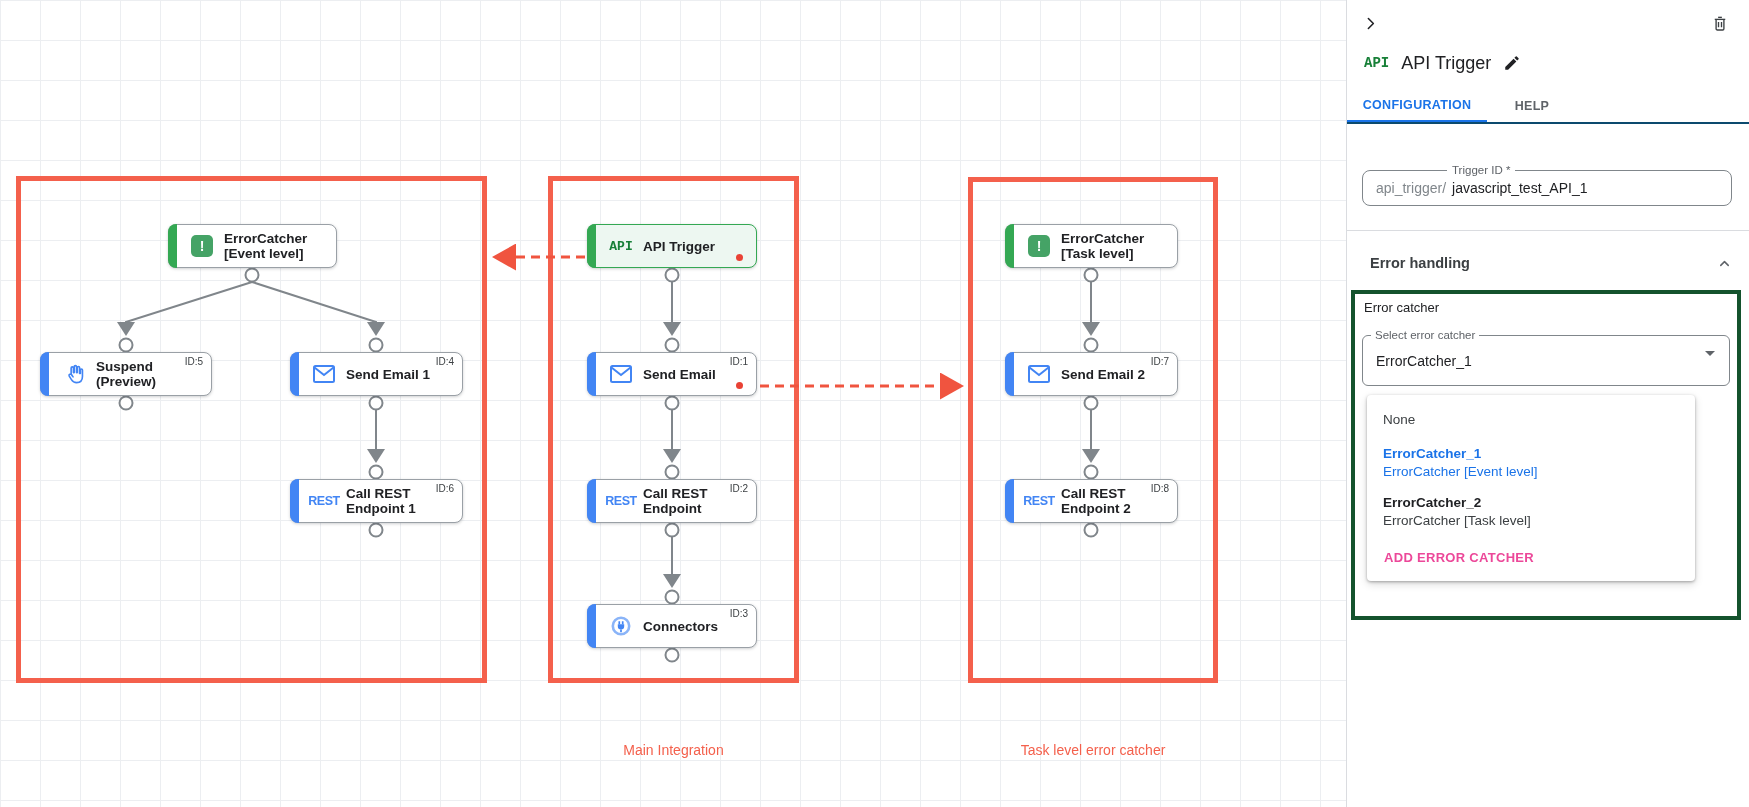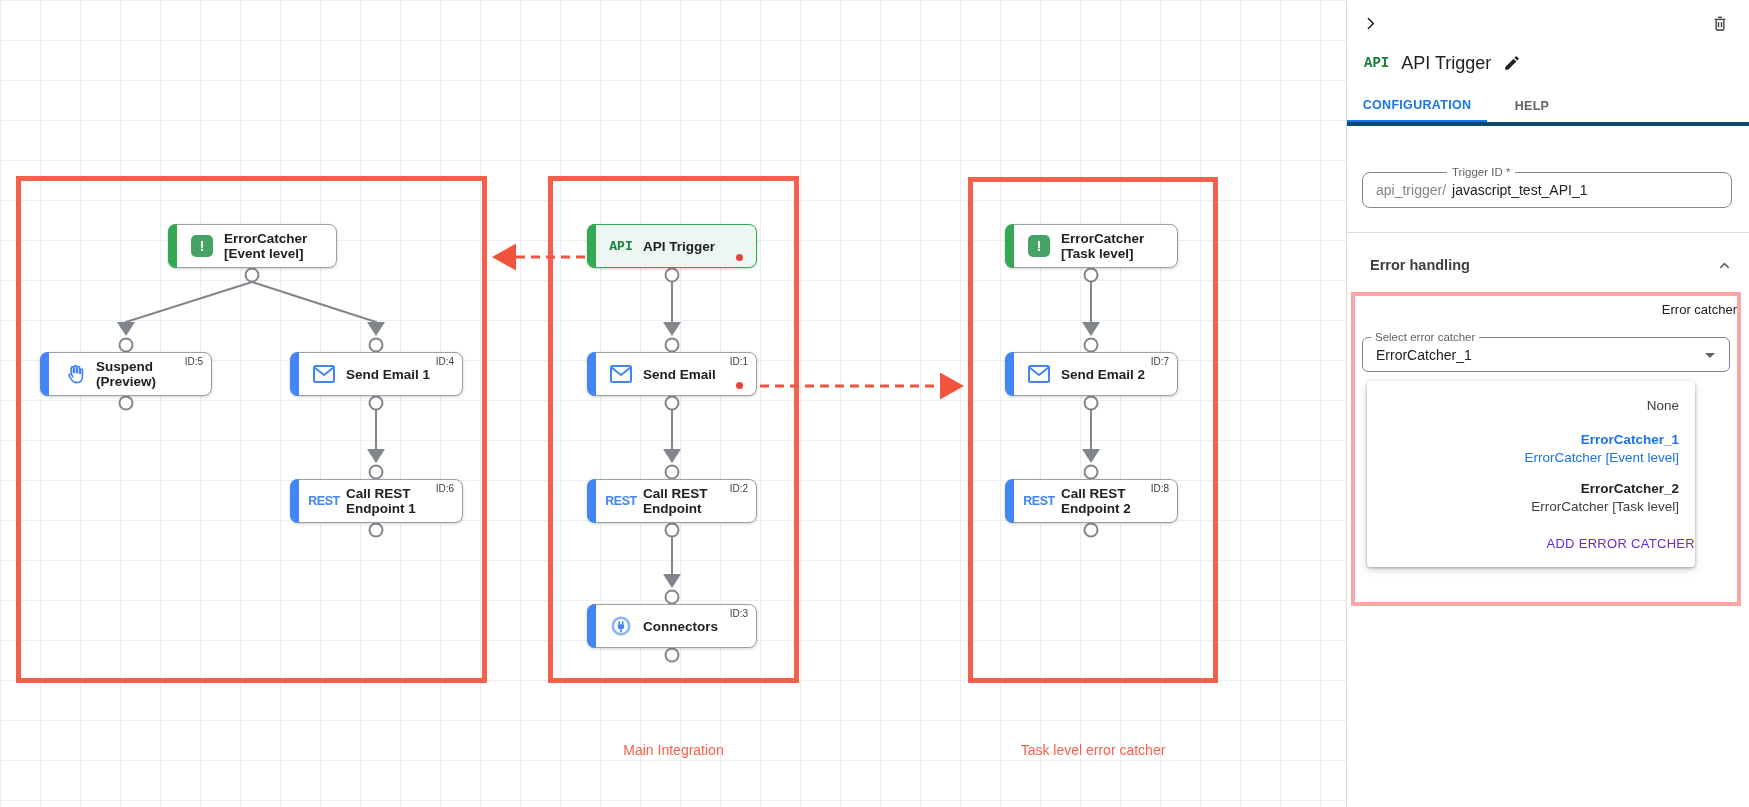--- a/index.html
+++ b/index.html
@@ -53,21 +53,21 @@
   
   .panel{
     position:absolute;left:1346px;top:0;width:403px;height:807px;
     background:#fff;border-left:1px solid #dadce0;box-sizing:border-box;
   }
   .panel-top{display:flex;justify-content:space-between;align-items:center;padding:12px 18px 0 12px;height:22px;}
   .icon-btn{width:22px;height:22px;display:flex;align-items:center;justify-content:center;cursor:pointer;}
   .panel-title{display:flex;align-items:center;margin:16px 0 0 17px;height:26px;}
   .panel-title .apitxt{font-size:14px;}
   .panel-title h1{font-size:18px;font-weight:normal;margin:0 10px 0 12px;color:#202124;}
-  .tabs{display:flex;margin-top:14px;border-bottom:4px solid #0c4a6e;height:32px;}
+  .tabs{display:flex;margin-top:14px;border-bottom:2px solid #0c4a6e;height:32px;}
   .tab{
     font-size:12.5px;font-weight:bold;letter-spacing:.3px;color:#5f6368;
     display:flex;align-items:center;justify-content:center;cursor:pointer;height:100%;
     box-sizing:border-box;
   }
   .tab.active{color:#1a73e8;border-bottom:2.5px solid #1a73e8;width:140px;}
   .tab.help{width:90px;}
   .sec-head{
     display:flex;justify-content:space-between;align-items:center;
     margin:23px 14px 0 23px;height:18px;
@@ -78,26 +78,26 @@
     border:1px solid #80868b;border-radius:8px;
     display:flex;align-items:center;padding-left:13px;font-size:14px;
   }
   .field .flabel{
     position:absolute;top:-7px;left:84px;background:#fff;padding:0 5px;
     font-size:11.5px;color:#5f6368;line-height:13px;text-align:center;
   }
   .field .pfx{color:#80868b;margin-right:6px;}
   .hr{border-top:1px solid #dadce0;margin-top:24px;}
   .redbox{
-    margin:18px 9px 0 4px;border:4px solid #fca5a5;box-sizing:border-box;
-    padding:6px 0 35px 0;width:390px;text-align:right;
+    margin:18px 9px 0 4px;border:4px solid #14532d;box-sizing:border-box;
+    padding:6px 0 35px 0;width:390px;
   }
   .ec-label{font-size:13px;color:#202124;margin-left:9px;}
   .select{
-    position:relative;margin:20px 0 0 7px;width:368px;height:35px;box-sizing:border-box;
+    position:relative;margin:20px 0 0 7px;width:368px;height:51px;box-sizing:border-box;
     border:1px solid #80868b;border-radius:6px;
     display:flex;align-items:center;padding-left:13px;font-size:14px;cursor:pointer;
   }
   .select .flabel{
     position:absolute;top:-7px;left:8px;background:#fff;padding:0 4px;
     font-size:11.5px;color:#5f6368;line-height:13px;
   }
   .tri{
     position:absolute;right:14px;top:15px;width:0;height:0;
     border-left:5px solid transparent;border-right:5px solid transparent;
@@ -109,22 +109,22 @@
     padding:12px 0 16px 0;
   }
   .mi{padding:0 16px;cursor:pointer;font-size:13.5px;color:#3c4043;}
   .mi.none{height:30px;line-height:26px;}
   .opt{padding:0 16px;cursor:pointer;margin-top:8px;}
   .oname{font-size:13.5px;font-weight:bold;color:#202124;line-height:18px;}
   .odesc{font-size:13.5px;color:#3c4043;line-height:18px;}
   .opt.sel .oname,.opt.sel .odesc{color:#1a73e8;}
   .opt.sel .oname{font-weight:bold;}
   .addbtn{
-    margin:20px 0 0 17px;font-size:13px;font-weight:normal;letter-spacing:.3px;
-    color:#6d28d9;cursor:pointer;
+    margin:20px 0 0 17px;font-size:13px;font-weight:bold;letter-spacing:.3px;
+    color:#ec4899;cursor:pointer;
   }
 </style>
 </head>
 <body>
 
 <div class="canvas">
 
   <div class="groupbox" style="left:16px;top:176px;width:471px;height:507px;"></div>
   <div class="groupbox" style="left:548px;top:176px;width:251px;height:507px;"></div>
   <div class="groupbox" style="left:968px;top:177px;width:250px;height:506px;"></div>

